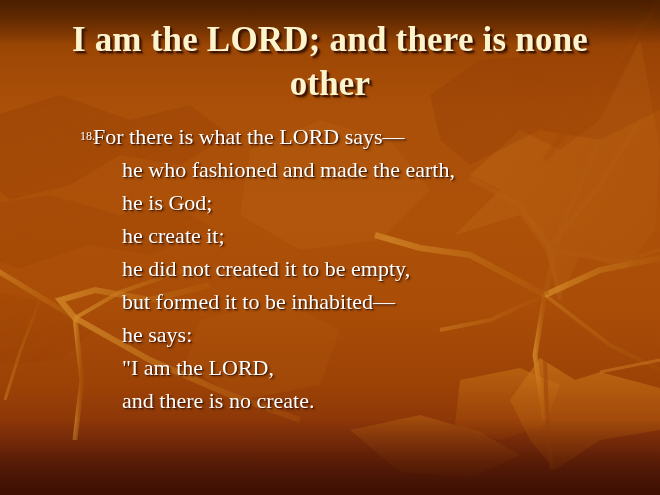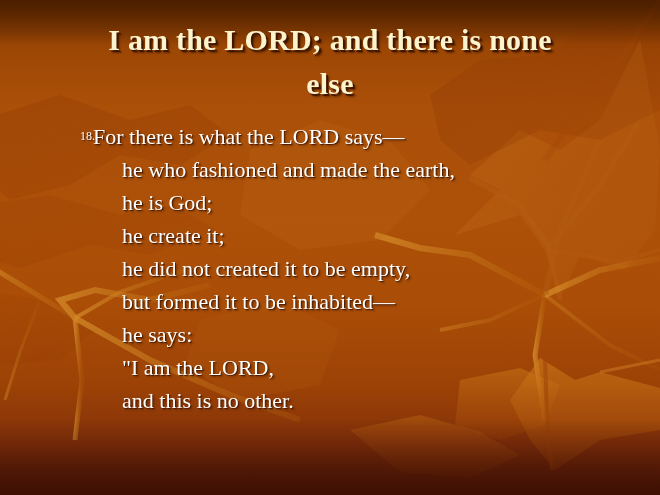--- a/index.html
+++ b/index.html
@@ -40,21 +40,21 @@
   
   #title-block {
     position: absolute;
     left: 40px;
     top: 18px;
     width: 580px;
     text-align: center;
     z-index: 5;
   }
   #title-block .title-line {
-    font-size: 30px;
+    font-size: 35px;
     font-weight: bold;
     line-height: 44px;
     color: #fdf3cc;
     text-shadow:
       2px 2px 0 rgba(60, 20, 0, 0.85),
       3px 3px 2px rgba(40, 12, 0, 0.55);
     white-space: nowrap;
     letter-spacing: 0.2px;
   }
 
@@ -183,33 +183,33 @@
         <path d="M200 320 L280 300 L340 330 L320 385 L240 400 L185 365 Z" fill="#b85f12"></path>
       </g>
 
       <rect x="0" y="0" width="660" height="44" fill="url(#gFadeTop)"></rect>
       <rect x="0" y="420" width="660" height="75" fill="url(#gFadeBot)"></rect>
     </svg>
   </div>
 
   <div id="title-block">
     <div class="title-line">I am the LORD; and there is none</div>
-    <div class="title-line">else</div>
+    <div class="title-line">other</div>
   </div>
 
   <div id="body-block">
     <div class="verse-row">
       <span class="verse-marker">18.</span>
       <div class="verse-lines">
         <div class="vline">For there is what the LORD says—</div>
         <div class="vline indent">he who fashioned and made the earth,</div>
         <div class="vline indent">he is God;</div>
         <div class="vline indent">he create it;</div>
         <div class="vline indent">he did not created it to be empty,</div>
         <div class="vline indent">but formed it to be inhabited—</div>
         <div class="vline indent">he says:</div>
         <div class="vline indent">"I am the LORD,</div>
-        <div class="vline indent">and this is no other.</div>
+        <div class="vline indent">and there is no create.</div>
       </div>
     </div>
   </div>
 
 </div>
 
 </body></html>

